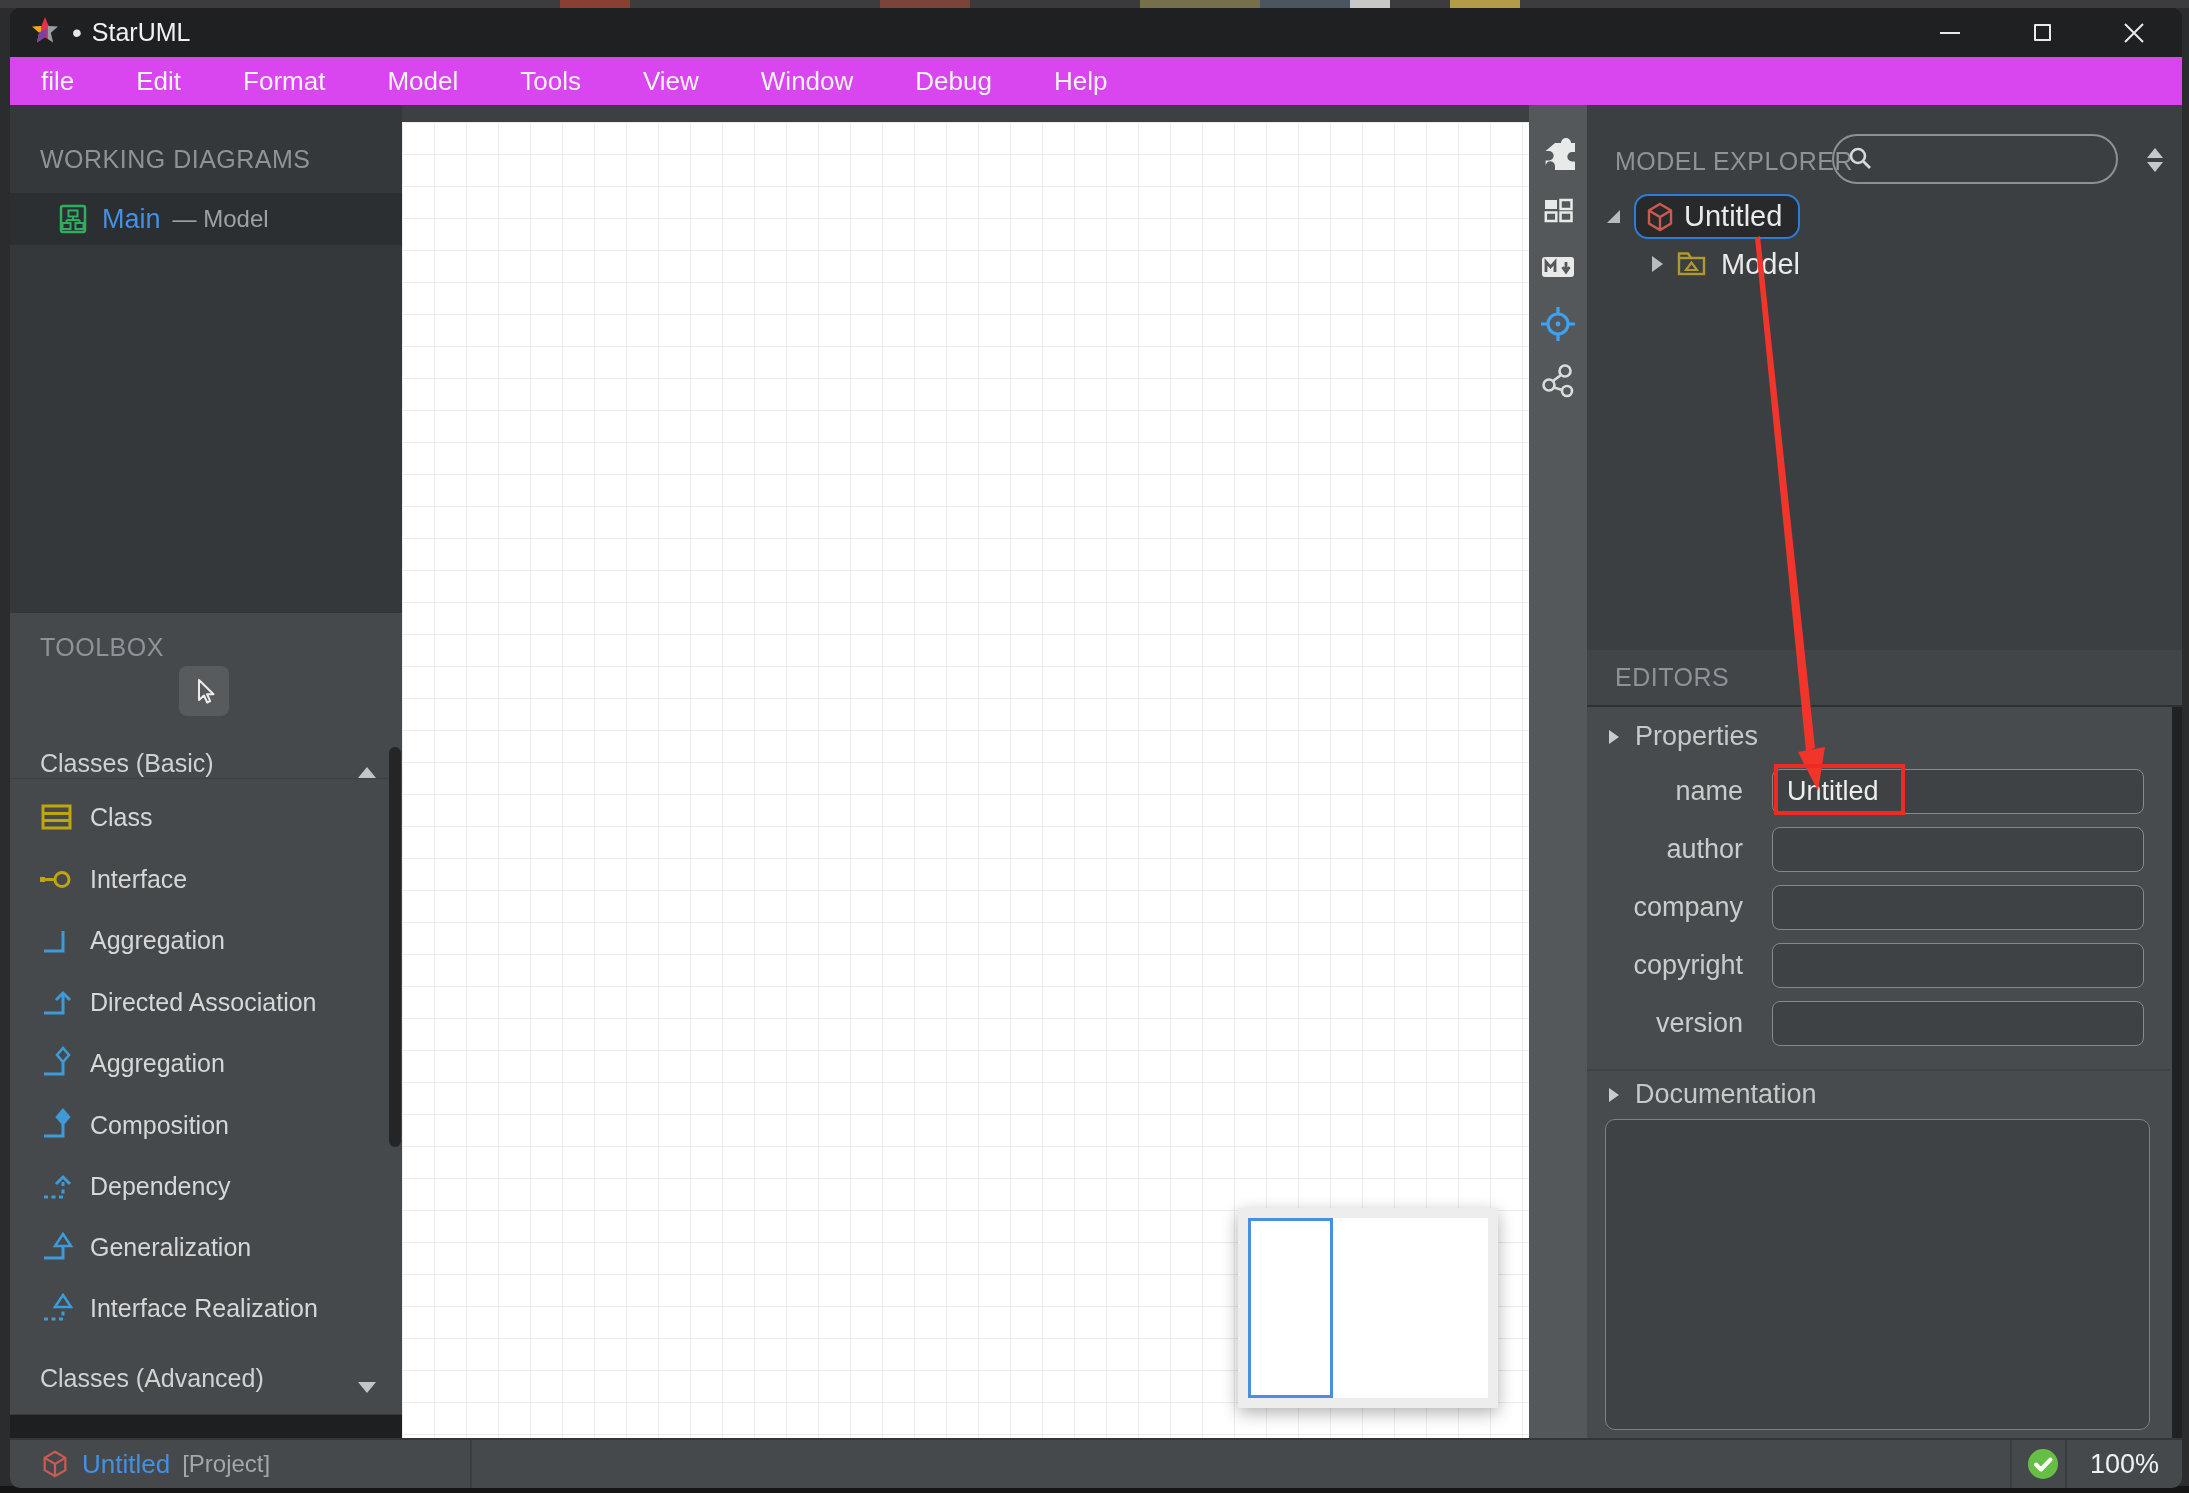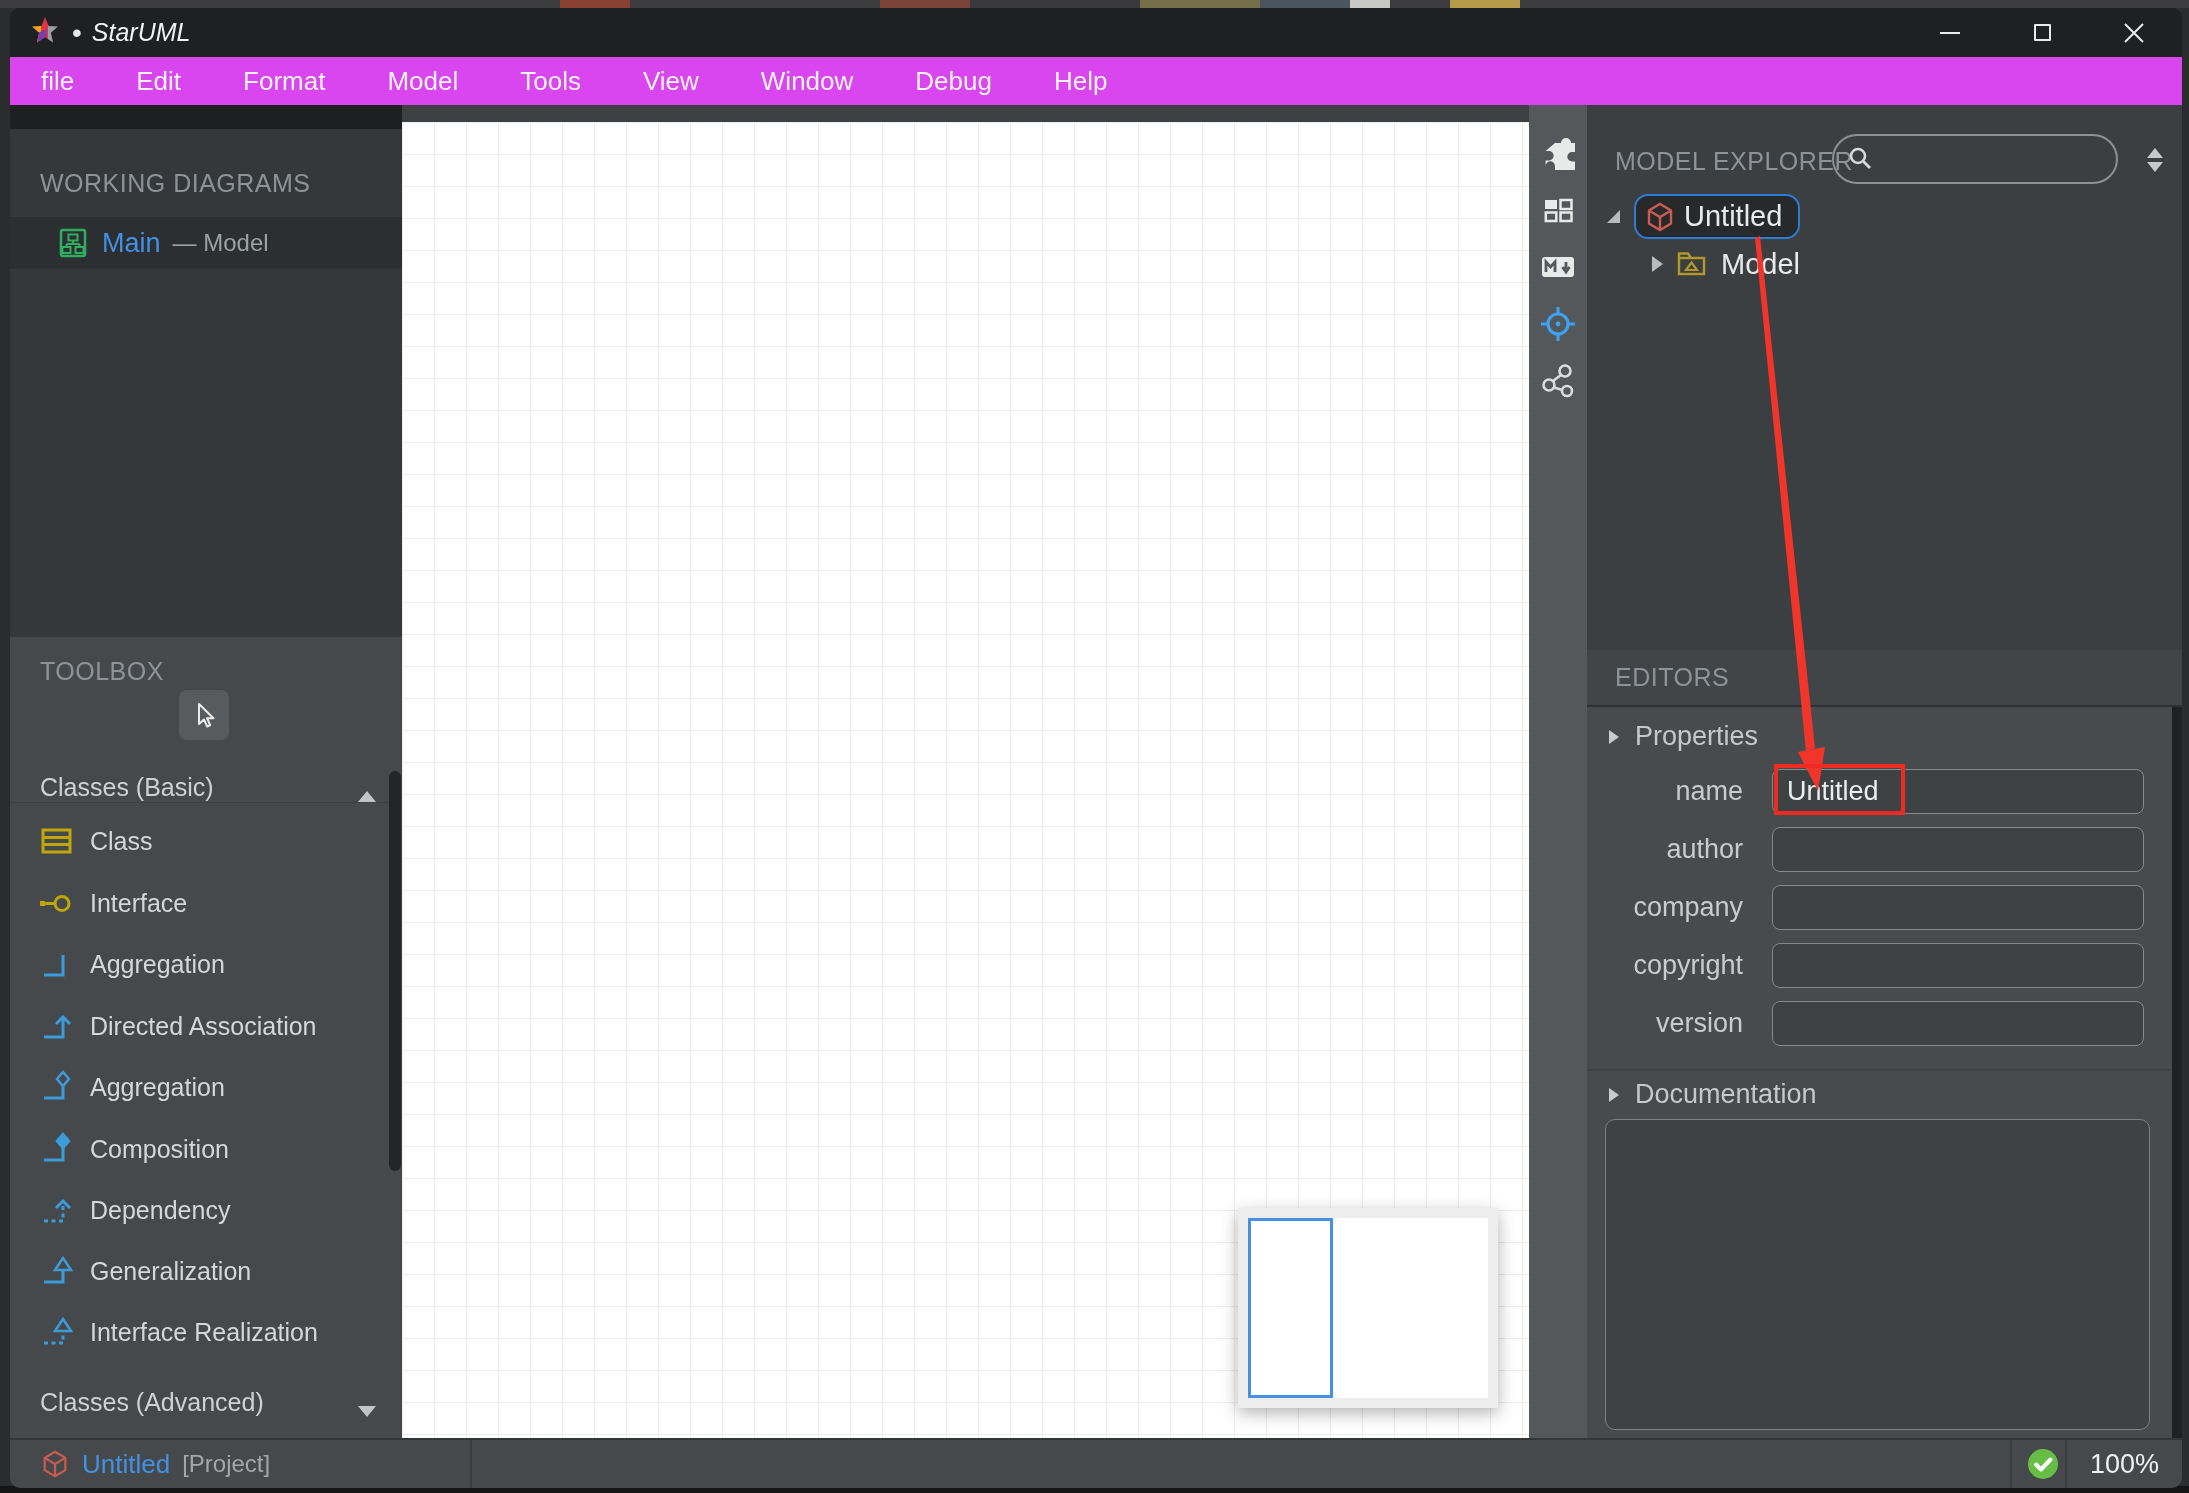--- a/index.html
+++ b/index.html
@@ -12,37 +12,37 @@
   .peek-top div { height:8px; }
   .peek-bottom { position:absolute; left:0; top:1486px; width:2189px; height:7px; background:#151515; }
 
   
   .window { position:absolute; left:10px; top:8px; width:2172px; height:1480px;
             background:#1d1f21; border-radius:10px; overflow:hidden; }
 
   
   .titlebar { position:absolute; left:0; top:0; right:0; height:49px; background:#1e2022; }
   .title-left { position:absolute; left:18px; top:0; height:49px; display:flex; align-items:center; gap:10px; }
-  .app-title { color:#f0f1f2; font-size:25px;font-style:italic; }
+  .app-title { color:#f0f1f2; font-size:25px; }
   .mod-dot { color:#e6e7e8; font-size:28px; line-height:10px; }
   .win-controls { position:absolute; right:28px; top:0; height:49px; display:flex; align-items:center; gap:52px; }
   .wc { width:40px; height:40px; display:flex; align-items:center; justify-content:center; }
   .glyph-min { width:20px; height:2px; background:#e9eaea; }
   .glyph-max { width:17px; height:17px; border:2px solid #e9eaea; border-radius:1px; }
 
   
   .menubar { position:absolute; left:0; top:49px; right:0; height:48px; background:#d946ef;
              display:flex; align-items:center; padding-left:14px;gap:28px; }
   .menu-item { color:#f2f3f3; font-size:26px; padding:0 17px; height:48px; display:flex; align-items:center; }
 
   
   .content { position:absolute; left:0; top:97px; width:2172px; height:1333px; }
 
   
-  .sidebar { position:absolute; left:0; top:0; width:392px; height:1310px; background:#35383a;margin-top:24px; }
+  .sidebar { position:absolute; left:0; top:0; width:392px; height:1310px; background:#35383a; }
   .panel-title { color:#8e9397; font-size:25px; letter-spacing:0.5px; }
   .wd-title { position:absolute; left:30px; top:40px; }
   .wd-item { position:absolute; left:0; top:88px; width:392px; height:52px; background:#2c2f31;
              display:flex; align-items:center; padding-left:46px; gap:12px; }
   .wd-name { color:#4490e2; font-size:27px; }
   .wd-type { color:#9ca1a4; font-size:24px; }
 
   .toolbox { position:absolute; left:0; top:508px; width:392px; height:801px; background:#46494b; }
   .tb-title { position:absolute; left:30px; top:20px; }
   .tb-cursor-btn { position:absolute; left:169px; top:53px; width:50px; height:50px; border-radius:8px;

